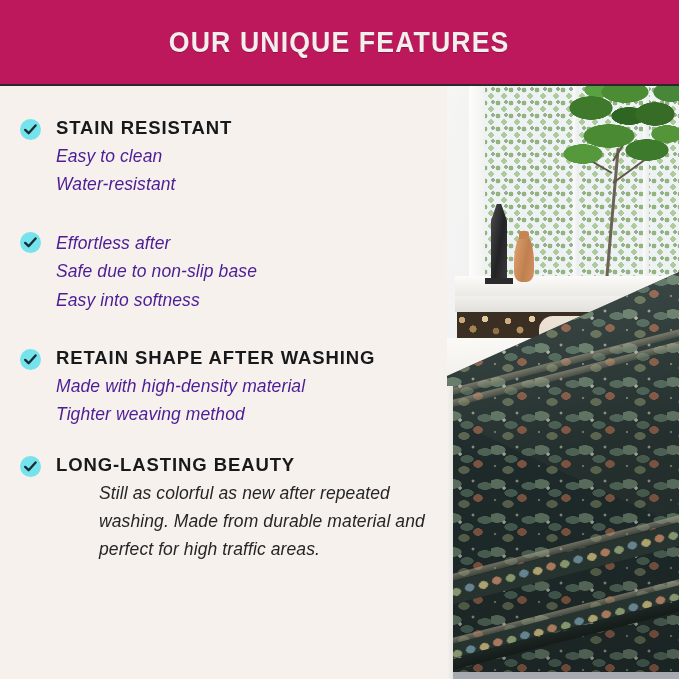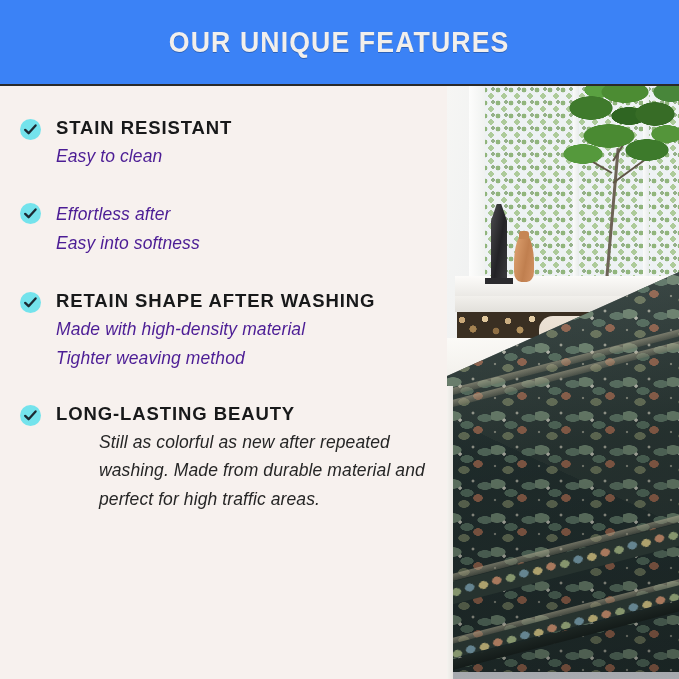--- a/index.html
+++ b/index.html
@@ -17,21 +17,21 @@
     font-family: "Liberation Sans", sans-serif;
     -webkit-font-smoothing: antialiased;
   }
 
   
   #header {
     position: absolute;
     left: 0; top: 0;
     width: 679px;
     height: 86px;
-    background: #3b82f6;
+    background: #be185d;
     border-bottom: 2px solid #2a2a2a;
     box-sizing: border-box;
     display: flex;
     align-items: center;
     justify-content: center;
   }
   #header-title {
     color: #f2efec;
     font-size: 29px;
     font-weight: bold;
@@ -338,33 +338,35 @@
   <div id="features">
 
     <div class="feature" style="margin-bottom:30px;">
       <span class="check-icon">
         <svg width="21" height="21" viewBox="0 0 21 21" aria-hidden="true">
           <path d="M5.2 10.9 L8.6 14.2 L15.6 6.4" fill="none" stroke="#1C2A33" stroke-width="2.3" stroke-linecap="round" stroke-linejoin="round"></path>
         </svg>
       </span>
       <div class="feature-title">STAIN RESISTANT</div>
       <div class="feature-line">Easy to clean</div>
+      <div class="feature-line">Water-resistant</div>
     </div>
 
     <div class="feature" style="margin-bottom:32px;">
       <span class="check-icon">
         <svg width="21" height="21" viewBox="0 0 21 21" aria-hidden="true">
           <path d="M5.2 10.9 L8.6 14.2 L15.6 6.4" fill="none" stroke="#1C2A33" stroke-width="2.3" stroke-linecap="round" stroke-linejoin="round"></path>
         </svg>
       </span>
       <div class="feature-line">Effortless after</div>
+      <div class="feature-line">Safe due to non-slip base</div>
       <div class="feature-line">Easy into softness</div>
     </div>
 
-    <div class="feature" style="margin-bottom:30px;">
+    <div class="feature" style="margin-bottom:24px;">
       <span class="check-icon">
         <svg width="21" height="21" viewBox="0 0 21 21" aria-hidden="true">
           <path d="M5.2 10.9 L8.6 14.2 L15.6 6.4" fill="none" stroke="#1C2A33" stroke-width="2.3" stroke-linecap="round" stroke-linejoin="round"></path>
         </svg>
       </span>
       <div class="feature-title">RETAIN SHAPE AFTER WASHING</div>
       <div class="feature-line">Made with high-density material</div>
       <div class="feature-line">Tighter weaving method</div>
     </div>
 

